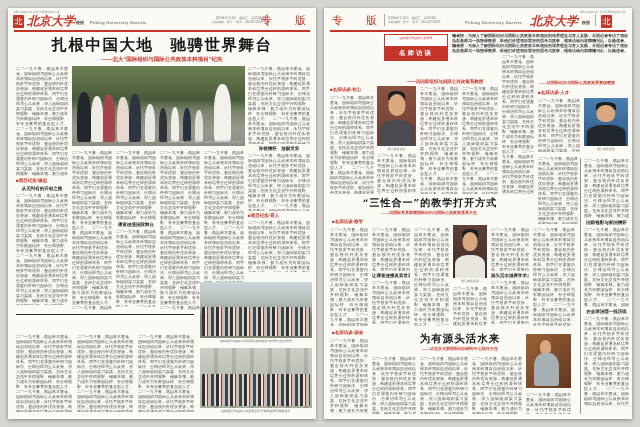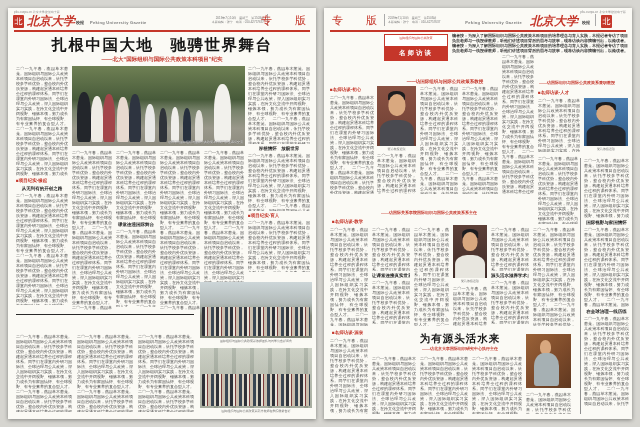--- a/index.html
+++ b/index.html
@@ -197,20 +197,21 @@
 
     <div class="vdiv" style="left:256px;top:150px;height:256px;"></div>
     <div class="t" style="left:260px;top:150px;width:45px;height:256px;">
       <div class="fill" style="height:60px;">二〇一九年春，燕园草木葱茏。国际组织与国际公共政策本科项目自启动以来，依托学校多学科优势，整合校内外优质资源，构建起贯通本科培养全过程的课程体系。同学们在课堂内外研习国际法、全球治理与公共政策，深入国际组织实习实践，在跨文化交流中开阔视野、锤炼本领，努力成长为有家国情怀、有全球视野、有专业素养的复合型人才。　二〇一九年春，燕园草木葱茏。国际组织与国际公共政策本科项目自启动以来，依托学校多学科优势，整合校内外优质资源，构建起贯通本科培养全过程的课程体系。同学们在课堂内外研习国际法、全球治理与公共政策，深入国际组织实习实践，在跨文化交流中开阔视野、锤炼本领，努力成长为有家国情怀、有全球视野、有专业素养的复合型人才。　</div>
       <div class="mini">国际视野与家国情怀</div>
       <div class="fill" style="height:80px;">二〇一九年春，燕园草木葱茏。国际组织与国际公共政策本科项目自启动以来，依托学校多学科优势，整合校内外优质资源，构建起贯通本科培养全过程的课程体系。同学们在课堂内外研习国际法、全球治理与公共政策，深入国际组织实习实践，在跨文化交流中开阔视野、锤炼本领，努力成长为有家国情怀、有全球视野、有专业素养的复合型人才。　二〇一九年春，燕园草木葱茏。国际组织与国际公共政策本科项目自启动以来，依托学校多学科优势，整合校内外优质资源，构建起贯通本科培养全过程的课程体系。同学们在课堂内外研习国际法、全球治理与公共政策，深入国际组织实习实践，在跨文化交流中开阔视野、锤炼本领，努力成长为有家国情怀、有全球视野、有专业素养的复合型人才。　</div>
       <div class="mini">在全球治理一线历练</div>
       <div class="fill" style="height:90px;">二〇一九年春，燕园草木葱茏。国际组织与国际公共政策本科项目自启动以来，依托学校多学科优势，整合校内外优质资源，构建起贯通本科培养全过程的课程体系。同学们在课堂内外研习国际法、全球治理与公共政策，深入国际组织实习实践，在跨文化交流中开阔视野、锤炼本领，努力成长为有家国情怀、有全球视野、有专业素养的复合型人才。　二〇一九年春，燕园草木葱茏。国际组织与国际公共政策本科项目自启动以来，依托学校多学科优势，整合校内外优质资源，构建起贯通本科培养全过程的课程体系。同学们在课堂内外研习国际法、全球治理与公共政策，深入国际组织实习实践，在跨文化交流中开阔视野、锤炼本领，努力成长为有家国情怀、有全球视野、有专业素养的复合型人才。　</div>
     </div>
 
+    <h2 class="h-main" style="top:188px;left:34px;width:144px;font-size:10px;letter-spacing:1px;">“三性合一”的教学打开方式</h2>
     <div class="h-sub" style="top:202px;left:20px;width:170px;font-size:4px;">——访国际关系学院国际组织与国际公共政策系系主任</div>
     <div class="redsub abs2" style="left:8px;top:211px;">■名师访谈·教学</div>
     <div class="t" style="left:6px;top:219px;width:38px;height:99px;">
         <div class="fill" style="height:99px;">二〇一九年春，燕园草木葱茏。国际组织与国际公共政策本科项目自启动以来，依托学校多学科优势，整合校内外优质资源，构建起贯通本科培养全过程的课程体系。同学们在课堂内外研习国际法、全球治理与公共政策，深入国际组织实习实践，在跨文化交流中开阔视野、锤炼本领，努力成长为有家国情怀、有全球视野、有专业素养的复合型人才。　二〇一九年春，燕园草木葱茏。国际组织与国际公共政策本科项目自启动以来，依托学校多学科优势，整合校内外优质资源，构建起贯通本科培养全过程的课程体系。同学们在课堂内外研习国际法、全球治理与公共政策，深入国际组织实习实践，在跨文化交流中开阔视野、锤炼本领，努力成长为有家国情怀、有全球视野、有专业素养的复合型人才。　</div>
       </div>
     <div class="t" style="left:48px;top:219px;width:38px;height:99px;">
       <div class="fill" style="height:44px;">二〇一九年春，燕园草木葱茏。国际组织与国际公共政策本科项目自启动以来，依托学校多学科优势，整合校内外优质资源，构建起贯通本科培养全过程的课程体系。同学们在课堂内外研习国际法、全球治理与公共政策，深入国际组织实习实践，在跨文化交流中开阔视野、锤炼本领，努力成长为有家国情怀、有全球视野、有专业素养的复合型人才。　</div>
       <div class="mini">让课堂连接真实世界</div>
       <div class="fill" style="height:44px;">二〇一九年春，燕园草木葱茏。国际组织与国际公共政策本科项目自启动以来，依托学校多学科优势，整合校内外优质资源，构建起贯通本科培养全过程的课程体系。同学们在课堂内外研习国际法、全球治理与公共政策，深入国际组织实习实践，在跨文化交流中开阔视野、锤炼本领，努力成长为有家国情怀、有全球视野、有专业素养的复合型人才。　</div>
     </div>

